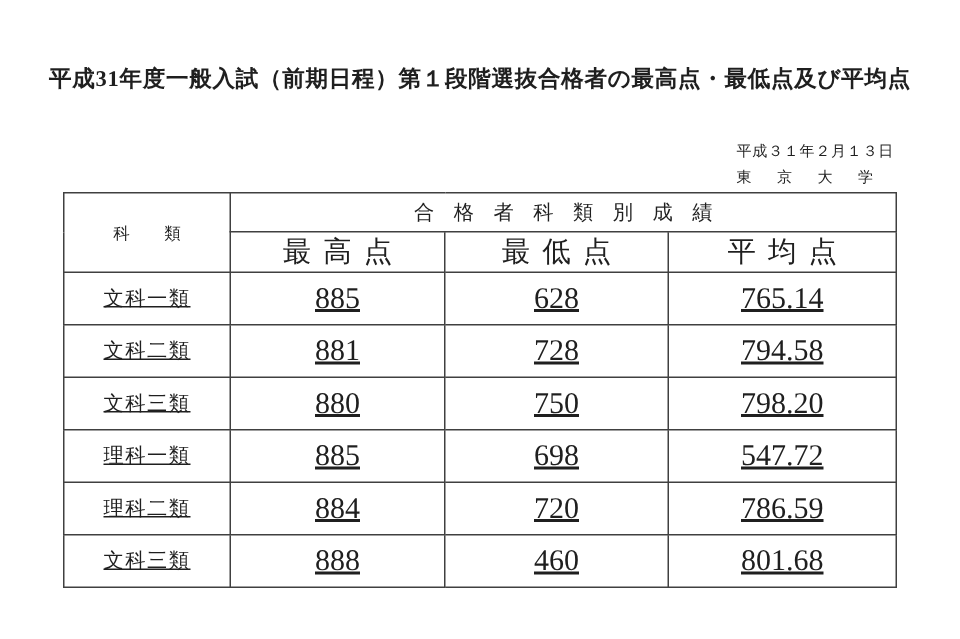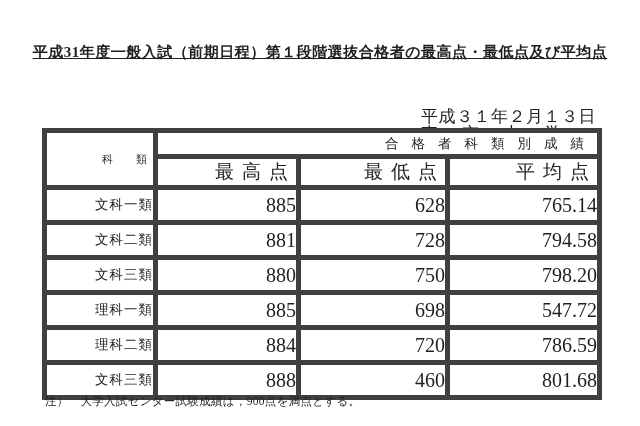--- a/index.html
+++ b/index.html
@@ -24,27 +24,26 @@
   .doc-title {
     position: absolute;
     top: 43px;
     left: 0;
     width: 640px;
     text-align: center;
     font-size: 15px;
     font-weight: 600;
     letter-spacing: 0.5px;
     white-space: nowrap;
-    text-decoration: underline;
   }
   .meta-block {
     position: absolute;
-    top: 108px;
+    top: 93px;
     right: 44px;
-    font-size: 17px;
+    font-size: 10px;
     line-height: 17px;
   }
   .meta-date {
     letter-spacing: 0.5px;
     white-space: nowrap;
   }
   .meta-org {
     letter-spacing: 3.5px;
     margin-right: -3.5px;
     white-space: nowrap;
@@ -56,22 +55,22 @@
     width: 555px;
     border-collapse: collapse;
     table-layout: fixed;
   }
   .col-category { width: 111px; }
   .col-max { width: 143px; }
   .col-min { width: 149px; }
   .col-avg { width: 152px; }
   table.results th,
   table.results td {
-    border: 5px solid #404040;
-    text-align: right;
+    border: 1px solid #404040;
+    text-align: center;
     vertical-align: middle;
     padding: 0;
     font-weight: normal;
     background: #ffffff;
   }
   tr.group-header-row th { height: 26px; }
   tr.sub-header-row th { height: 26px; }
   .corner-header {
     font-size: 11px;
     letter-spacing: 6px;
@@ -82,21 +81,21 @@
     letter-spacing: 13px;
     padding-left: 13px !important;
     white-space: nowrap;
   }
   .sub-header {
     font-size: 19px;
     letter-spacing: 8px;
     padding-left: 8px !important;
     white-space: nowrap;
   }
-  tr.data-row td { height: 35px; }
+  tr.data-row td { height: 35px; text-decoration: underline; }
   td.cell-category {
     font-size: 13.5px;
     letter-spacing: 1px;
   }
   td.cell-number {
     font-size: 20px;
   }
   .doc-footnote {
     position: absolute;
     top: 394px;
@@ -168,15 +167,14 @@
       </tr>
       <tr class="data-row">
         <td class="cell-category">文科三類</td>
         <td class="cell-number">888</td>
         <td class="cell-number">460</td>
         <td class="cell-number">801.68</td>
       </tr>
     </tbody>
   </table>
 
-  <div class="doc-footnote">注）　大学入試センター試験成績は，900点を満点とする。</div>
 
 </div>
 
 </body></html>

